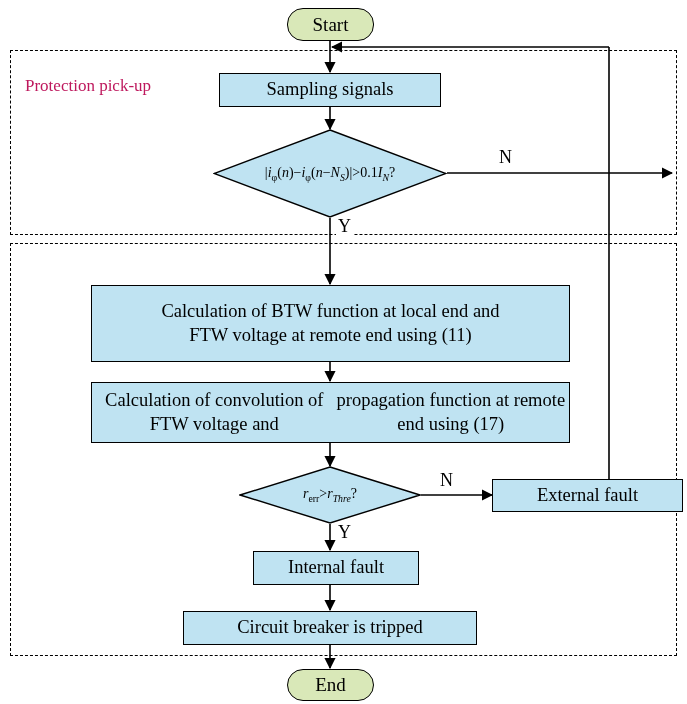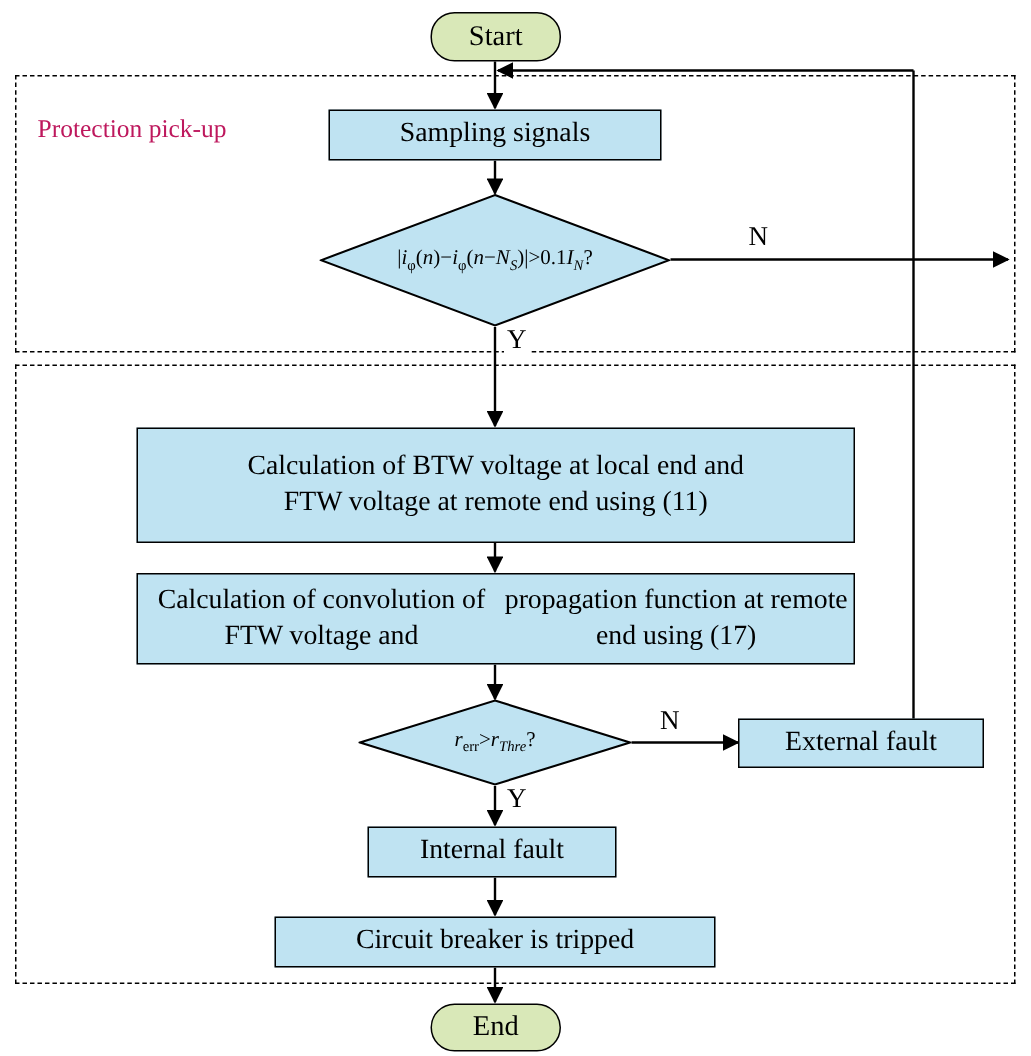--- a/index.html
+++ b/index.html
@@ -154,46 +154,46 @@
     </svg>
     <div class="diamond-label">
       <span id="pickup-math">|<i>i</i><sub>φ</sub>(<i>n</i>)−<i>i</i><sub>φ</sub>(<i>n</i>−<i>N<sub>S</sub></i>)|&gt;0.1<i>I<sub>N</sub></i>?</span>
     </div>
   </div>
 
   <div class="edge-label" style="left:497px; top:147px;">N</div>
   <div class="edge-label" style="left:336px; top:216px;">Y</div>
 
   <div class="node process" style="left:91px; top:285px; width:479px; height:77px; flex-direction:column;">
-    <span>Calculation of BTW voltage at local end and</span>
+    <span>Calculation of BTW function at local end and</span>
     <span>FTW voltage at remote end using (11)</span>
   </div>
 
   <div class="node process" style="left:91px; top:382px; width:479px; height:61px; flex-direction:row;">
     <span>Calculation of convolution of FTW voltage and</span>
     <span>propagation function at remote end using (17)</span>
   </div>
 
   <div class="diamond-wrap" style="left:239px; top:466px; width:182px; height:58px;">
     <svg width="182" height="58" viewBox="0 0 182 58">
       <polygon points="91,1 181,29 91,57 1,29" fill="#bfe3f2" stroke="#000" stroke-width="1.4"></polygon>
     </svg>
     <div class="diamond-label">
       <span id="rthre-math"><i>r</i><sub>err</sub>&gt;<i>r</i><sub><i>Thre</i></sub>?</span>
     </div>
   </div>
 
   <div class="edge-label" style="left:438px; top:470px;">N</div>
   <div class="edge-label" style="left:336px; top:522px;">Y</div>
 
-  <div class="node process" style="left:492px; top:479px; width:164px; height:33px;">
+  <div class="node process" style="left:492px; top:479px; width:191px; height:33px;">
     <span>External fault</span>
   </div>
 
-  <div class="node process" style="left:245px; top:551px; width:166px; height:34px;">
+  <div class="node process" style="left:253px; top:551px; width:166px; height:34px;">
     <span>Internal fault</span>
   </div>
 
   <div class="node terminal" style="left:287px; top:669px; width:87px; height:32px;">
     <span>End</span>
   </div>
 
   <div class="node process" style="left:183px; top:611px; width:294px; height:34px;">
     <span>Circuit breaker is tripped</span>
   </div>

